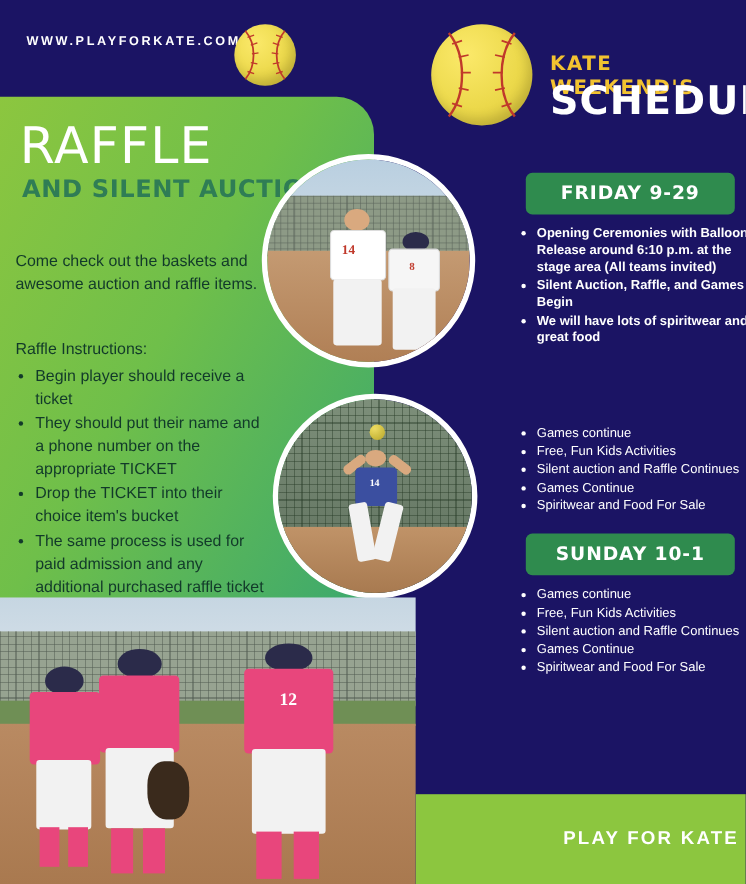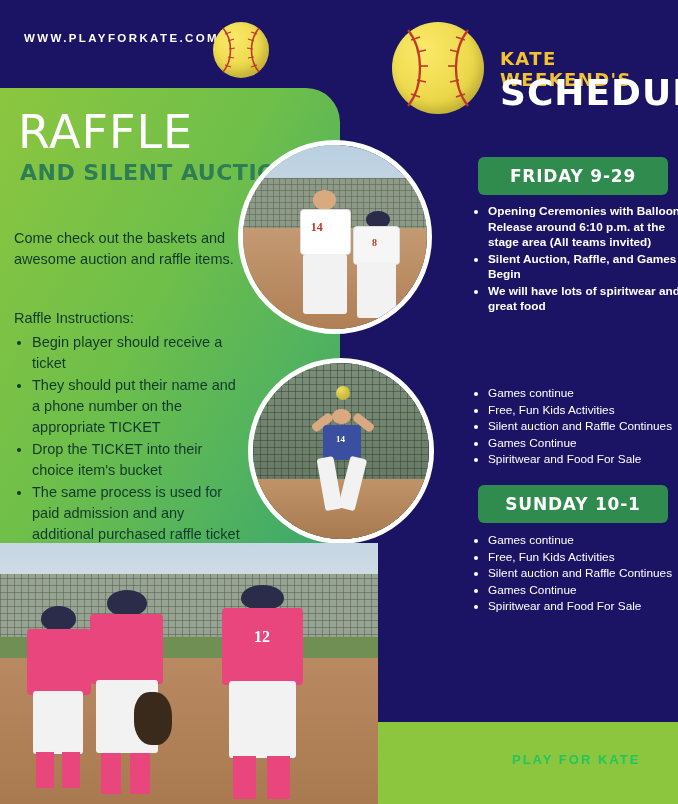--- a/index.html
+++ b/index.html
@@ -87,21 +87,21 @@
   .bold-items li { font-weight: bold; }
 
   
   .bottom-bar {
     position: absolute; left: 378px; top: 722px;
     width: 300px; height: 82px;
     background: #8cc63f;
   }
   .bottom-label {
     position: absolute; left: 512px; top: 752px;
-    color: #22c55e; font-size: 13px; font-weight: bold;
+    color: #ffffff; font-size: 17px; font-weight: bold;
     letter-spacing: 2px;
   }
 
   
   .ball { position: absolute; border-radius: 50%;
     background: radial-gradient(circle at 35% 30%, #fbe96a 0%, #ecd94b 55%, #d9c437 100%);
     box-shadow: inset -4px -6px 10px rgba(0,0,0,0.15);
   }
   .ball svg { position: absolute; left: 0; top: 0; }
 

